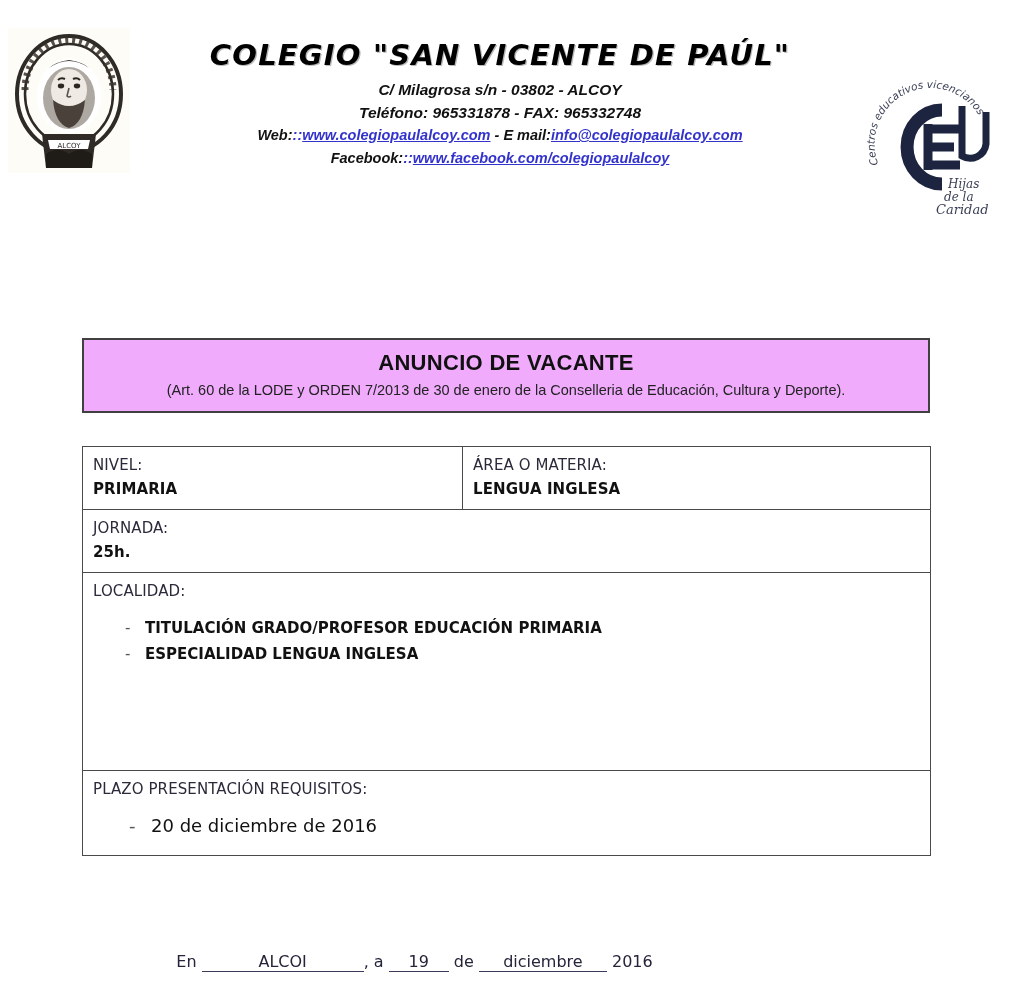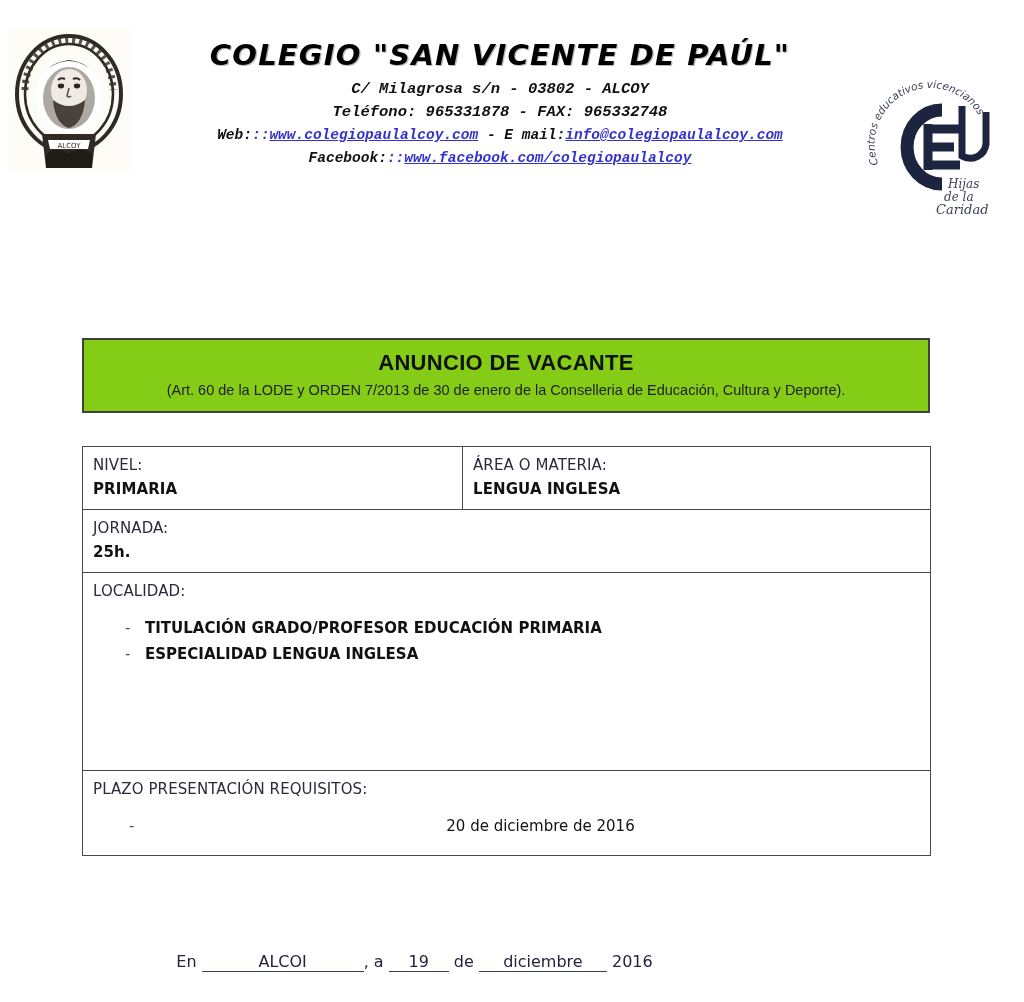--- a/index.html
+++ b/index.html
@@ -54,21 +54,21 @@
     font-weight: bold;
     font-style: italic;
     letter-spacing: 1.2px;
     color: #000;
     margin: 0 0 6px 0;
     text-shadow: 1.2px 1.2px 0 #b9b9b9;
     white-space: nowrap;
   }
 
   .addr-line {
-    font-family: Liberation Mono, monospace;
+    font-family: Liberation Sans, sans-serif;
     font-size: 15.5px;
     font-style: italic;
     font-weight: bold;
     color: #111;
     line-height: 23px;
     white-space: nowrap;
   }
   .addr-line.small { font-size: 14.5px; }
 
   .lnk {
@@ -79,21 +79,21 @@
 
   
   .title-box {
     position: absolute;
     left: 82px; top: 338px;
     width: 848px;
     border: 2px solid #404040;
     box-sizing: border-box;
     padding: 9px 14px 11px 14px;
     text-align: center;
-    background: #84cc16;
+    background: #f0abfc;
   }
   .title-box .main {
     font-family: "Liberation Sans", sans-serif;
     font-size: 22px;
     font-weight: bold;
     letter-spacing: 0.3px;
     color: #111;
     line-height: 28px;
   }
   .title-box .sub {
@@ -156,23 +156,22 @@
   .req-list li::before {
     content: "-";
     position: absolute;
     left: 32px;
     top: 0;
     font-weight: normal;
     color: #555;
   }
   .plazo-list li {
     font-weight: normal;
-    font-size: 15px;
+    font-size: 18px;
     padding-left: 58px;
-    text-align: center;
   }
   .plazo-list li::before {
     left: 36px;
   }
 
   .row-req td { height: 198px; }
   .row-plazo td { height: 85px; }
 
   
   .footer {

